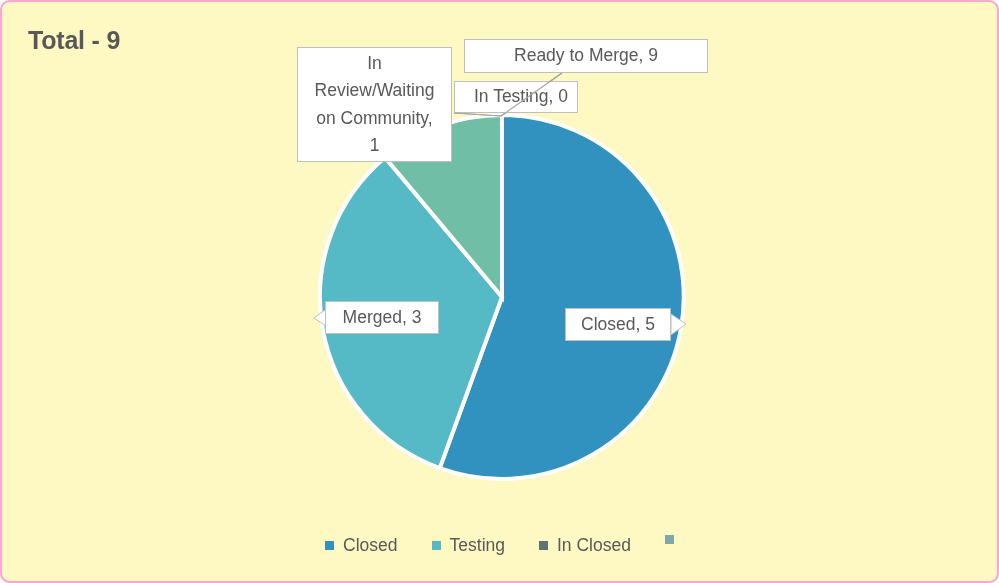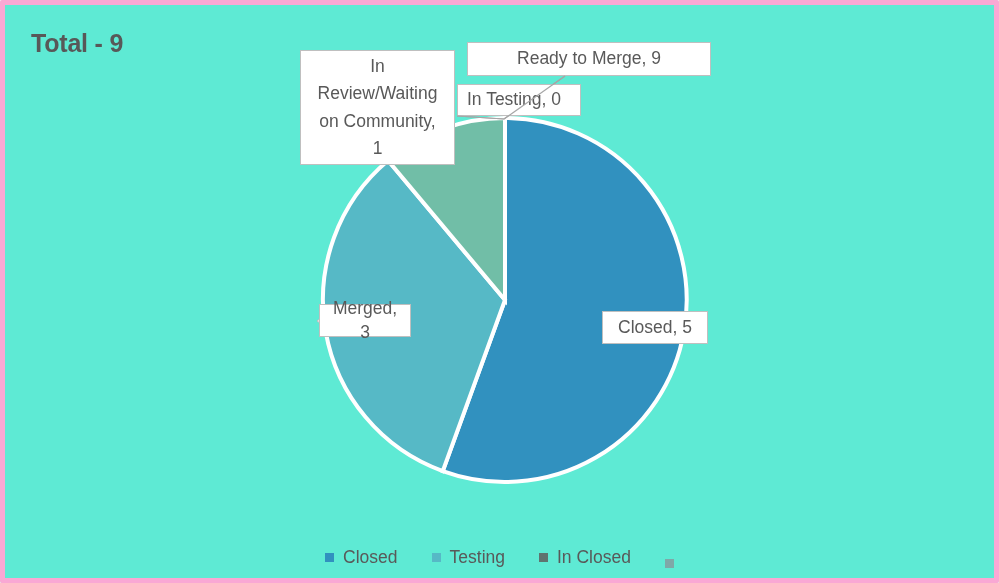--- a/index.html
+++ b/index.html
@@ -8,23 +8,23 @@
     background: #ffffff;
   }
   body {
     font-family: "Liberation Sans", sans-serif;
   }
   .chart-card {
     position: relative;
     width: 999px;
     height: 583px;
     box-sizing: border-box;
-    background: #5eead4;
-    border: 5px solid #f9a8d4;
-    border-radius: 2px;
+    background: #fef9c3;
+    border: 2px solid #f9a8d4;
+    border-radius: 10px;
     box-shadow: 0 1px 3px rgba(0,0,0,0.10), 0 0 1px rgba(0,0,0,0.10);
     overflow: hidden;
   }
   .chart-title {
     position: absolute;
     left: 26px;
     top: 24px;
     font-size: 25px;
     font-weight: bold;
     color: #585858;
@@ -58,53 +58,52 @@
     display: flex;
     align-items: center;
     justify-content: center;
     padding: 2px 8px;
     white-space: pre-line;
   }
   .callout-closed {
     left: 563px; top: 306px;
     width: 106px; height: 33px;
     font-size: 17.5px;
-    margin-left: 34px;
   }
   .callout-merged {
-    left: 314px; top: 299px;
-    width: 92px; height: 33px;
+    left: 323px; top: 299px;
+    width: 114px; height: 33px;
   }
   .callout-inreview {
     left: 257px; top: 45px;
     width: 155px; height: 115px;
     font-size: 17.5px;
     line-height: 1.55;
     margin-left: 38px;
   }
   .callout-readytomerge {
     left: 462px; top: 37px;
     width: 244px; height: 34px;
   }
   .callout-intesting {
     left: 452px; top: 79px;
     width: 124px; height: 32px;
     justify-content: flex-start;
-    padding-left: 9px;
+    padding-left: 19px;
   }
 
   
   .legend {
     position: absolute;
     left: 0;
     right: 0;
     top: 533px;
     height: 30px;
     display: flex;
-    align-items: flex-end;
+    align-items: flex-start;
     justify-content: center;
     gap: 34px;
   }
   .legend-item {
     display: flex;
     align-items: center;
     gap: 9px;
   }
   .legend-swatch {
     width: 9px;

